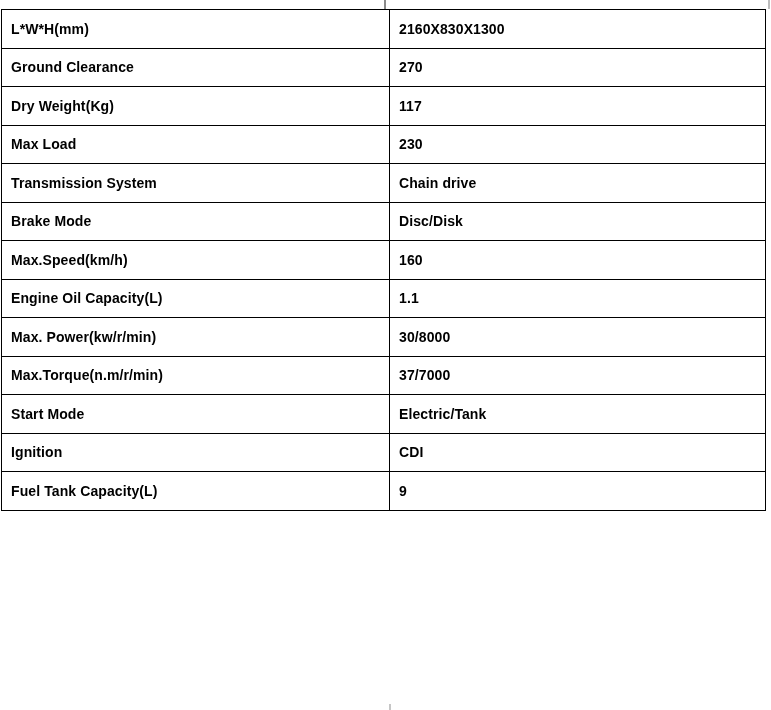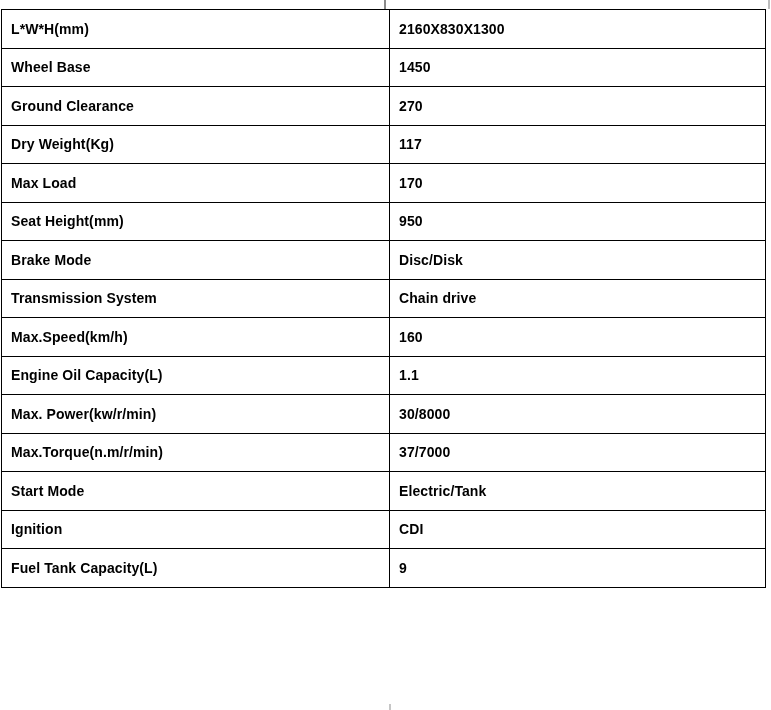--- a/index.html
+++ b/index.html
@@ -49,46 +49,38 @@
   <colgroup>
       <col class="c-label">
       <col class="c-value">
     </colgroup>
   <tbody>
     <tr>
       <td>L*W*H(mm)</td>
       <td>2160X830X1300</td>
     </tr>
     <tr>
-      <td>Wheel Base</td>
-      <td>1450</td>
-    </tr>
-    <tr>
       <td>Ground Clearance</td>
       <td>270</td>
     </tr>
     <tr>
       <td>Dry Weight(Kg)</td>
       <td>117</td>
     </tr>
     <tr>
       <td>Max Load</td>
-      <td>170</td>
+      <td>230</td>
     </tr>
     <tr>
-      <td>Seat Height(mm)</td>
-      <td>950</td>
+      <td>Transmission System</td>
+      <td>Chain drive</td>
     </tr>
     <tr>
       <td>Brake Mode</td>
       <td>Disc/Disk</td>
-    </tr>
-    <tr>
-      <td>Transmission System</td>
-      <td>Chain drive</td>
     </tr>
     <tr>
       <td>Max.Speed(km/h)</td>
       <td>160</td>
     </tr>
     <tr>
       <td>Engine Oil Capacity(L)</td>
       <td>1.1</td>
     </tr>
     <tr>

